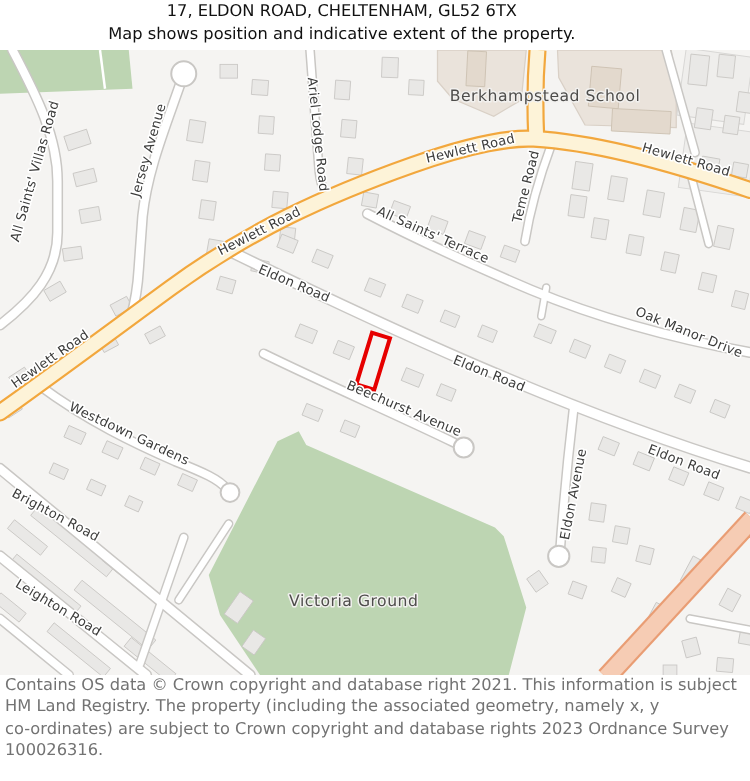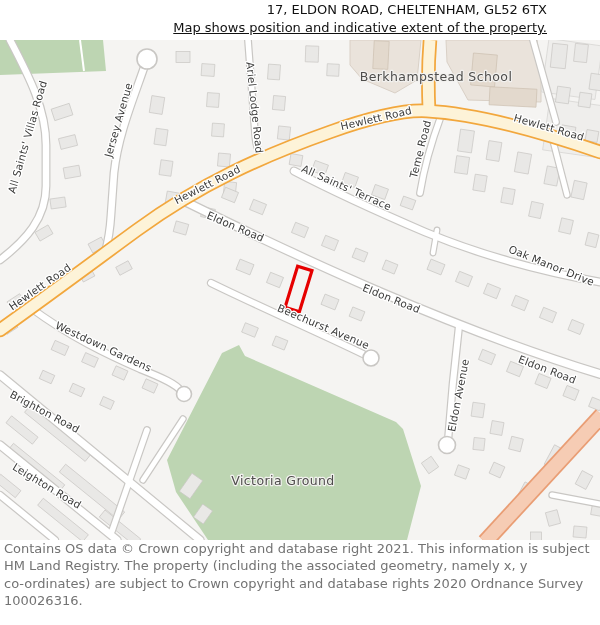--- a/index.html
+++ b/index.html
@@ -7,23 +7,23 @@
     --road-casing:#c9c7c4; --road-fill:#ffffff;
     --primary-fill:#fdf3d8; --primary-casing:#f2a73d;
     --aroad-fill:#f6ccb4; --aroad-casing:#e99d74;
     --green:#bdd5b2; --school:#eae3db; --school-line:#d9d0c6;
     --school-bld:#e3d9cd; --school-bld-line:#ccc0b1;
     --property:#e60000;
   }
   html,body{margin:0;padding:0;}
   body{width:600px;height:625px;background:#ffffff;font-family:"DejaVu Sans","Liberation Sans",sans-serif;}
   .page{position:relative;width:600px;height:625px;overflow:hidden;background:#ffffff;}
-  header{position:absolute;top:0;left:0;width:547px;height:40px;text-align:right;background:#ffffff;}
+  header{position:absolute;top:0;left:0;width:547px;height:40px;text-align:center;background:#ffffff;}
   .title-line{font-size:13px;line-height:18px;color:#111;padding-top:1px;white-space:nowrap;}
-  .subtitle-line{font-size:13px;line-height:17px;color:#111;white-space:nowrap;text-decoration:underline;}
+  .subtitle-line{font-size:13px;line-height:17px;color:#111;white-space:nowrap;}
   .map-wrap{position:absolute;top:40px;left:0;width:600px;height:500px;}
   footer{position:absolute;top:540px;left:0;width:600px;height:85px;background:#ffffff;}
   .footer-line{font-size:13px;line-height:17.4px;color:#737373;padding-left:4px;white-space:nowrap;}
   .road-label{font-family:"DejaVu Sans","Liberation Sans",sans-serif;font-size:10.5px;fill:#3c3c3b;
     text-anchor:middle;paint-order:stroke;stroke:#ffffff;stroke-width:2.6px;stroke-linejoin:round;letter-spacing:.2px;}
   .area-label{font-family:"DejaVu Sans","Liberation Sans",sans-serif;font-size:12.5px;fill:#4e4d4b;
     text-anchor:middle;paint-order:stroke;stroke:#f2f1ef;stroke-width:2.4px;stroke-linejoin:round;letter-spacing:.4px;}
   .rc{fill:none;stroke:var(--road-casing);stroke-linecap:round;}
   .rf{fill:none;stroke:var(--road-fill);stroke-linecap:round;}
   .bulb{fill:var(--road-fill);stroke:var(--road-casing);stroke-width:1.6;}
@@ -252,18 +252,18 @@
           <text class="area-label" transform="translate(436 41) rotate(0)">Berkhampstead School</text>
           <text class="area-label" transform="translate(283 445) rotate(0)">Victoria Ground</text>
         </g>
     </svg>
   </div>
 
   <footer>
     <div id="footer-lines">
         <div class="footer-line">Contains OS data © Crown copyright and database right 2021. This information is subject</div>
         <div class="footer-line">HM Land Registry. The property (including the associated geometry, namely x, y</div>
-        <div class="footer-line">co-ordinates) are subject to Crown copyright and database rights 2020 Ordnance Survey</div>
+        <div class="footer-line">co-ordinates) are subject to Crown copyright and database rights 2023 Ordnance Survey</div>
         <div class="footer-line">100026316.</div>
       </div>
   </footer>
 
 </div>
 
 </body></html>

